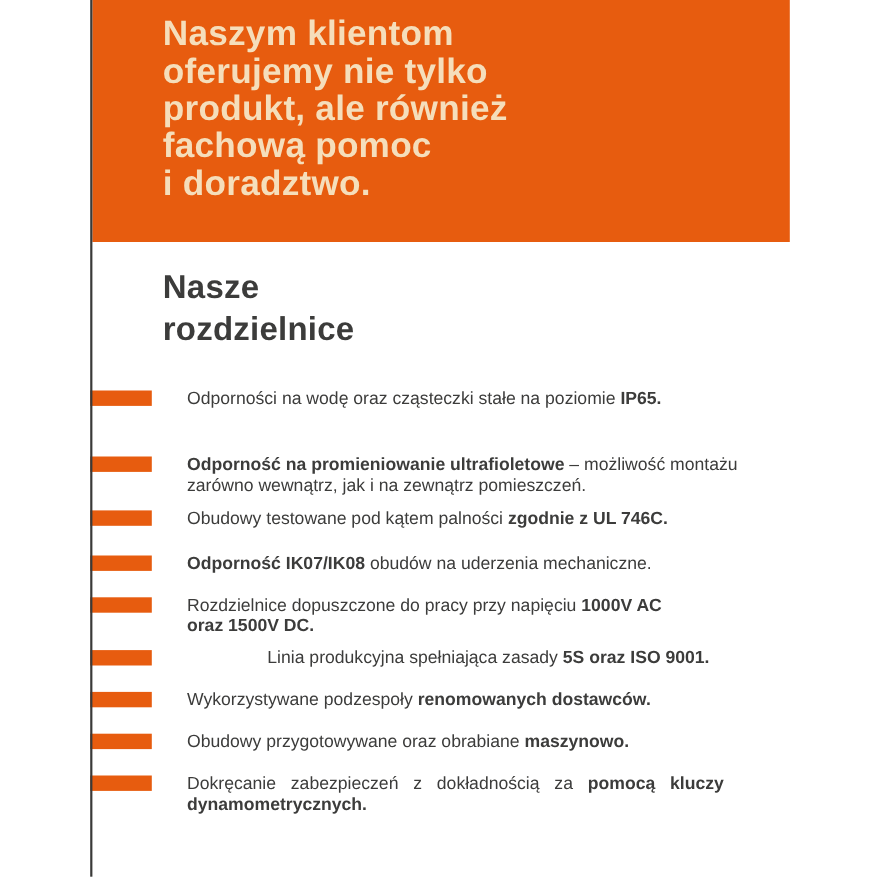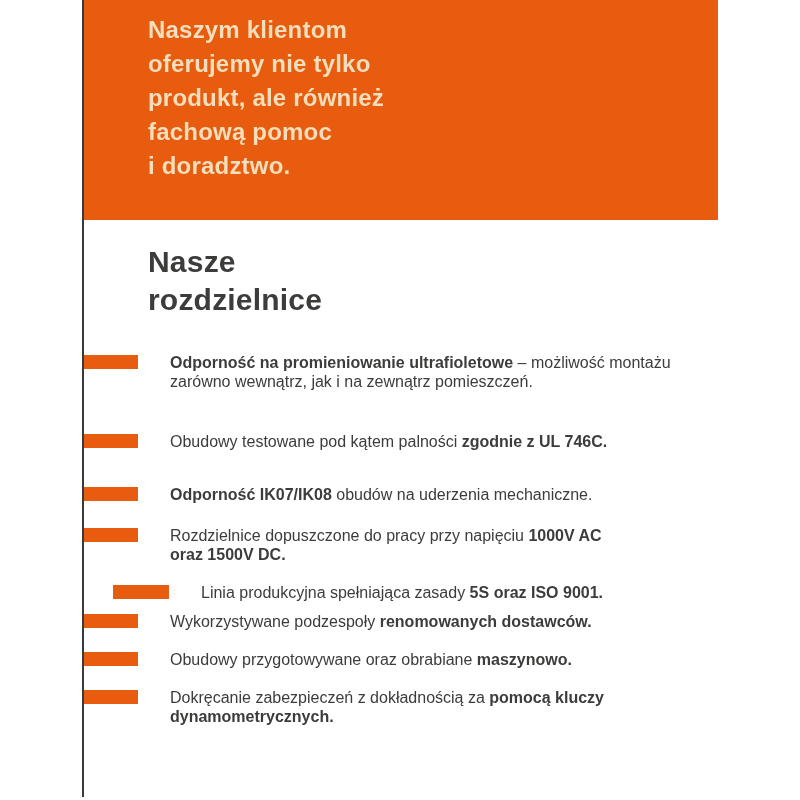--- a/index.html
+++ b/index.html
@@ -25,21 +25,21 @@
     position: absolute;
     left: 84px; top: 0;
     width: 634px; height: 220px;
     background: var(--orange, #E75C0F);
   }
   .hero-text {
     position: absolute;
     left: 64px; top: 13px;
     color: var(--cream, #F5DEBB);
     font-weight: bold;
-    font-size: 24px;
+    font-size: 32px;
     line-height: 34px;
     letter-spacing: 0.2px;
   }
 
   .section-title {
     position: absolute;
     left: 148px; top: 243px;
     color: var(--dark, #3C3C3B);
     font-weight: bold;
     font-size: 30px;
@@ -66,43 +66,47 @@
     margin-left: 32px;
     width: 548px;
     color: var(--dark, #3C3C3B);
     font-size: 16px;
     line-height: 19px;
   }
   .item-text b { font-weight: bold; }
 
   
   .list-item:nth-child(1) { margin-bottom: 41px; }
-  .list-item:nth-child(2) { margin-bottom: 34px; }
+  .list-item:nth-child(2) { margin-bottom: 11px; }
   .list-item:nth-child(3) { margin-bottom: 18px; }
   .list-item:nth-child(4) { margin-bottom: 19px; margin-top: 22px; }
-  .list-item:nth-child(5) { margin-bottom: 10px; padding-left: 31px; }
-  .list-item:nth-child(6) { margin-bottom: 19px; }
+  .list-item:nth-child(5) { margin-bottom: 10px; }
+  .list-item:nth-child(6) { margin-bottom: 19px; text-align: center; }
   .list-item:nth-child(7) { margin-bottom: 19px; }
   .list-item:nth-child(8) { margin-bottom: 19px; }
   
   .list-item:nth-child(9) .item-text { word-spacing: 9px; }
 </style>
 </head>
 <body>
 
 <div class="page">
   <div class="vline"></div>
 
   <div class="hero">
     <div class="hero-text" id="hero-text">Naszym klientom<br>oferujemy nie tylko<br>produkt, ale również<br>fachową pomoc<br>i doradztwo.</div>
   </div>
 
   <div class="section-title" id="section-title">Nasze<br>rozdzielnice</div>
 
   <div class="list" id="feature-list">
+      <div class="list-item">
+        <div class="dash"></div>
+        <div class="item-text"><span>Odporności na wodę oraz cząsteczki stałe na poziomie </span><b>IP65.</b></div>
+      </div>
       <div class="list-item">
         <div class="dash"></div>
         <div class="item-text"><b>Odporność na promieniowanie ultrafioletowe</b><span> – możliwość montażu</span><br><span>zarówno wewnątrz, jak i na zewnątrz pomieszczeń.</span></div>
       </div>
       <div class="list-item">
         <div class="dash"></div>
         <div class="item-text"><span>Obudowy testowane pod kątem palności </span><b>zgodnie z UL 746C.</b></div>
       </div>
       <div class="list-item">
         <div class="dash"></div>

